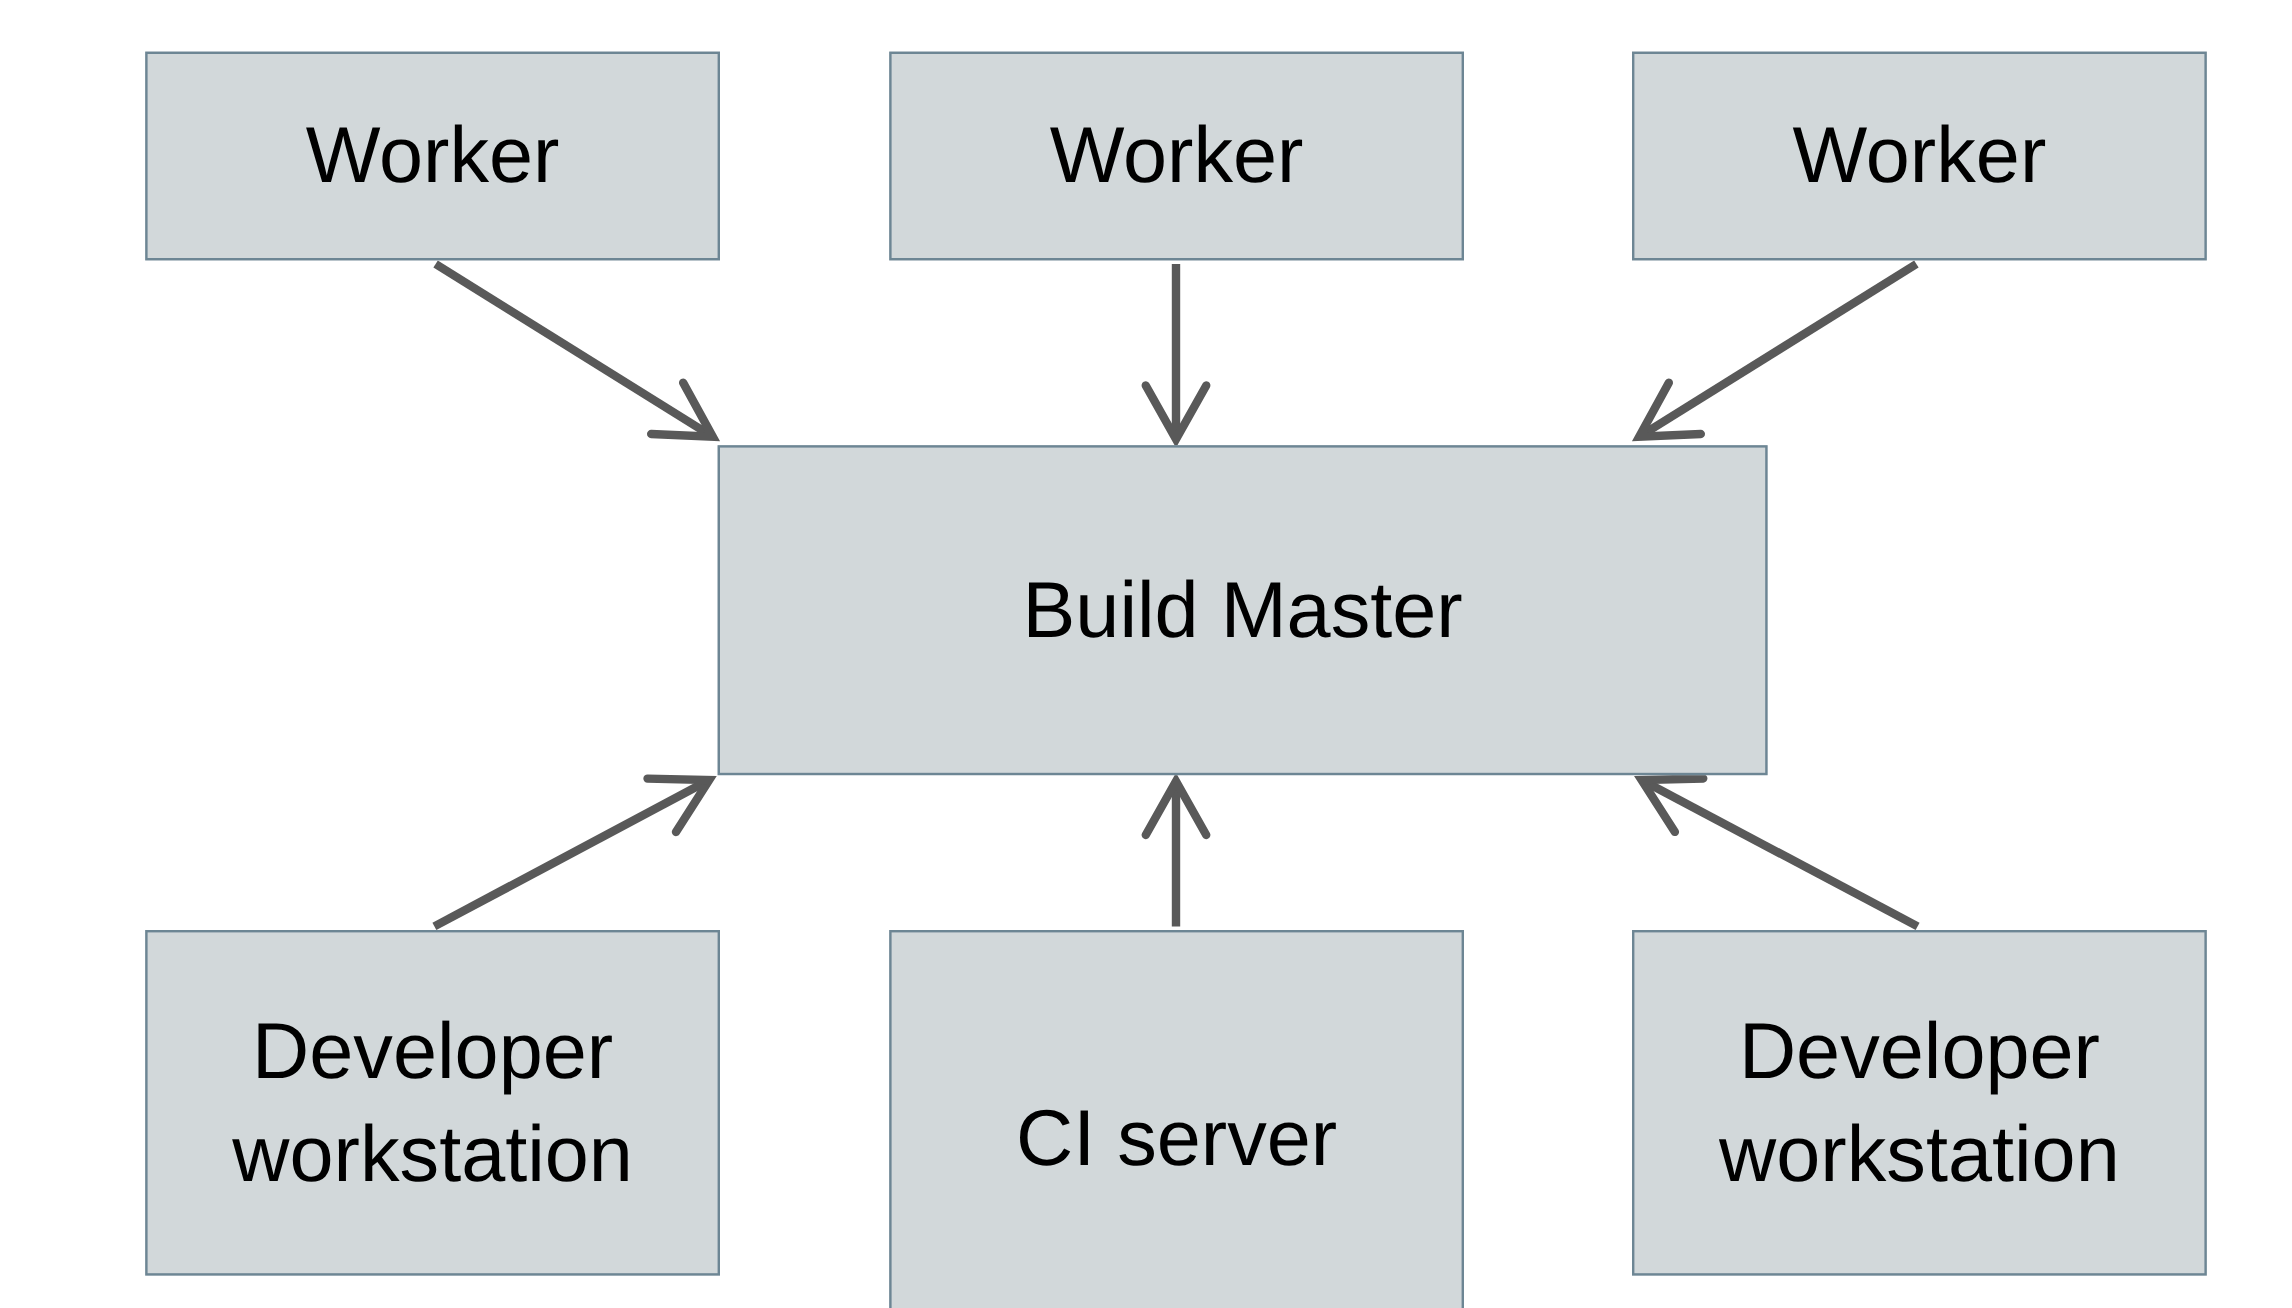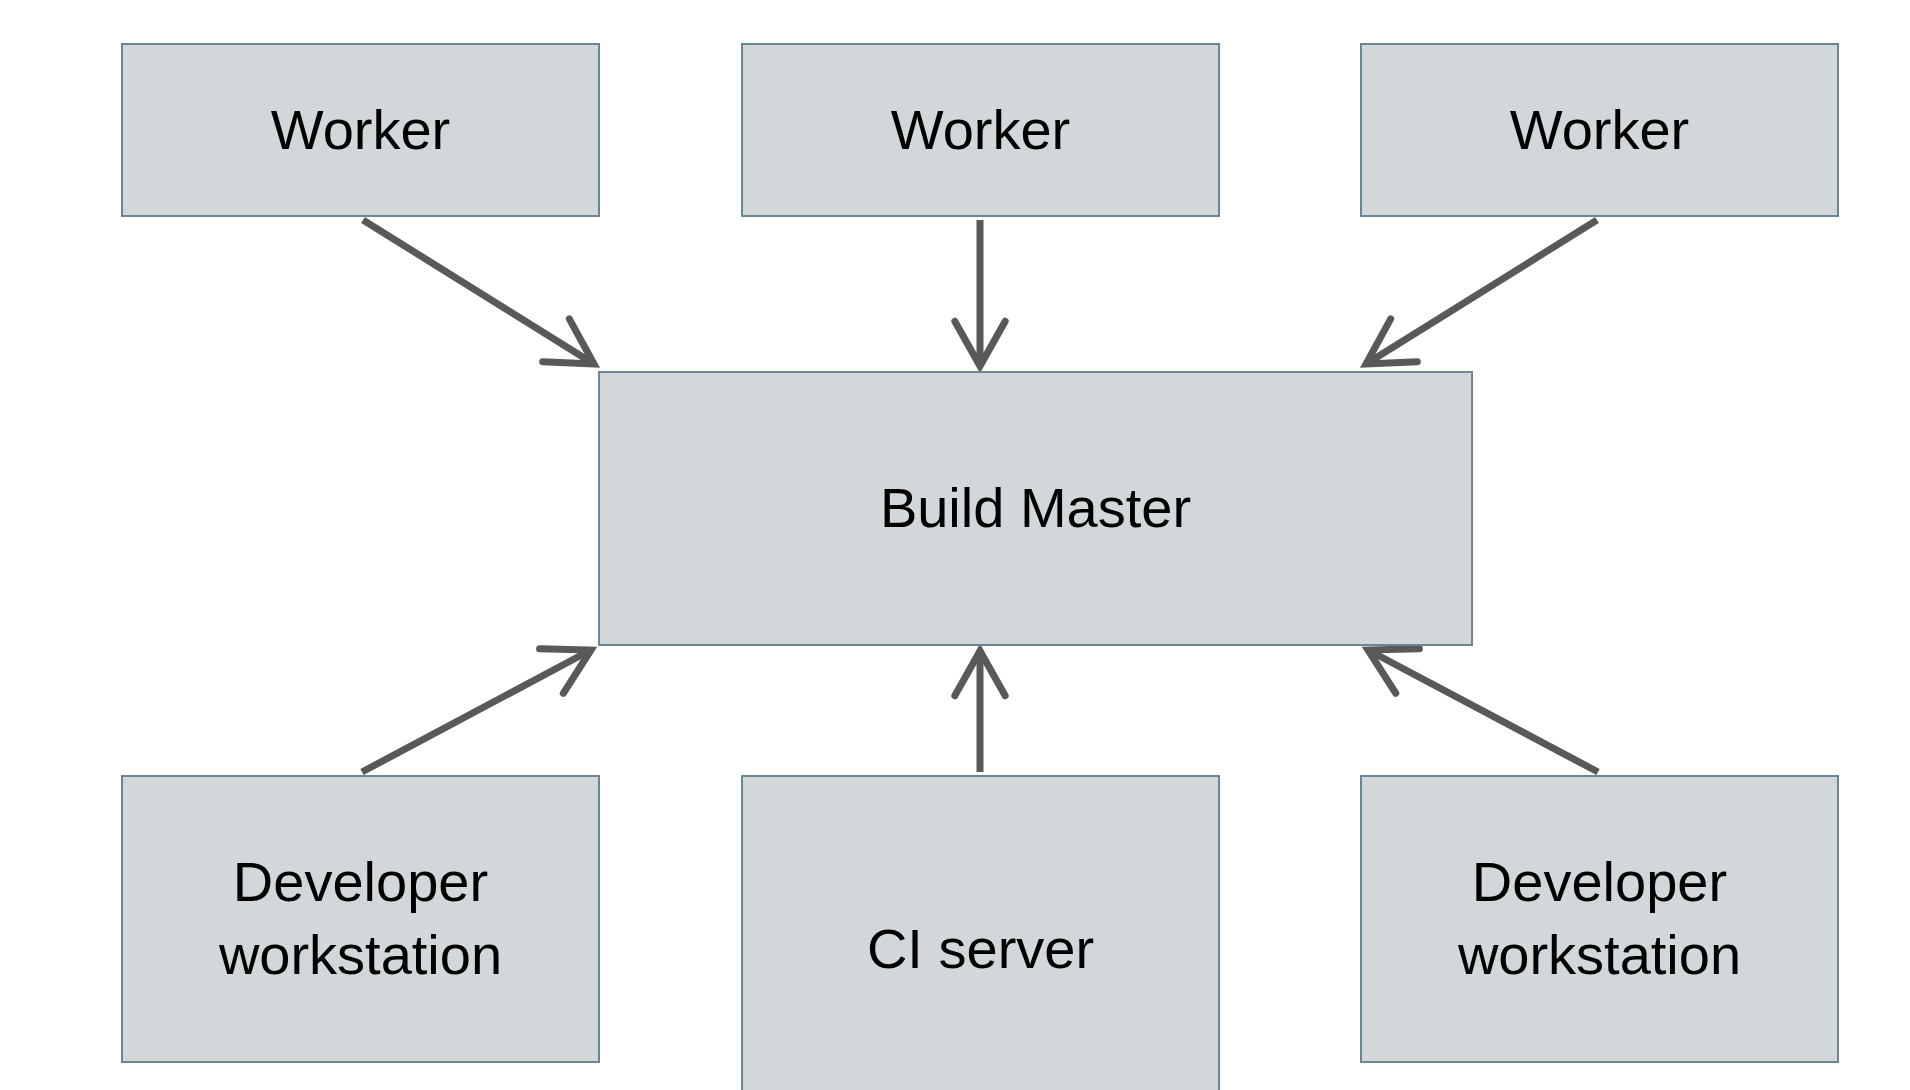--- a/index.html
+++ b/index.html
@@ -24,21 +24,21 @@
   .node {
     position: absolute;
     background: var(--node-fill);
     border: 2px solid var(--node-border);
     display: flex;
     align-items: center;
     justify-content: center;
     text-align: center;
   }
   .node .label {
-    font-size: 56px;
+    font-size: 66px;
     line-height: 1.3;
     color: var(--text);
     letter-spacing: 0;
   }
   
   .worker-1 { left: 121px; top: 43px;  width: 479px; height: 174px; }
   .worker-2 { left: 741px; top: 43px;  width: 479px; height: 174px; }
   .worker-3 { left: 1360px; top: 43px; width: 479px; height: 174px; }
   
   .build-master { left: 598px; top: 371px; width: 875px; height: 275px; }

